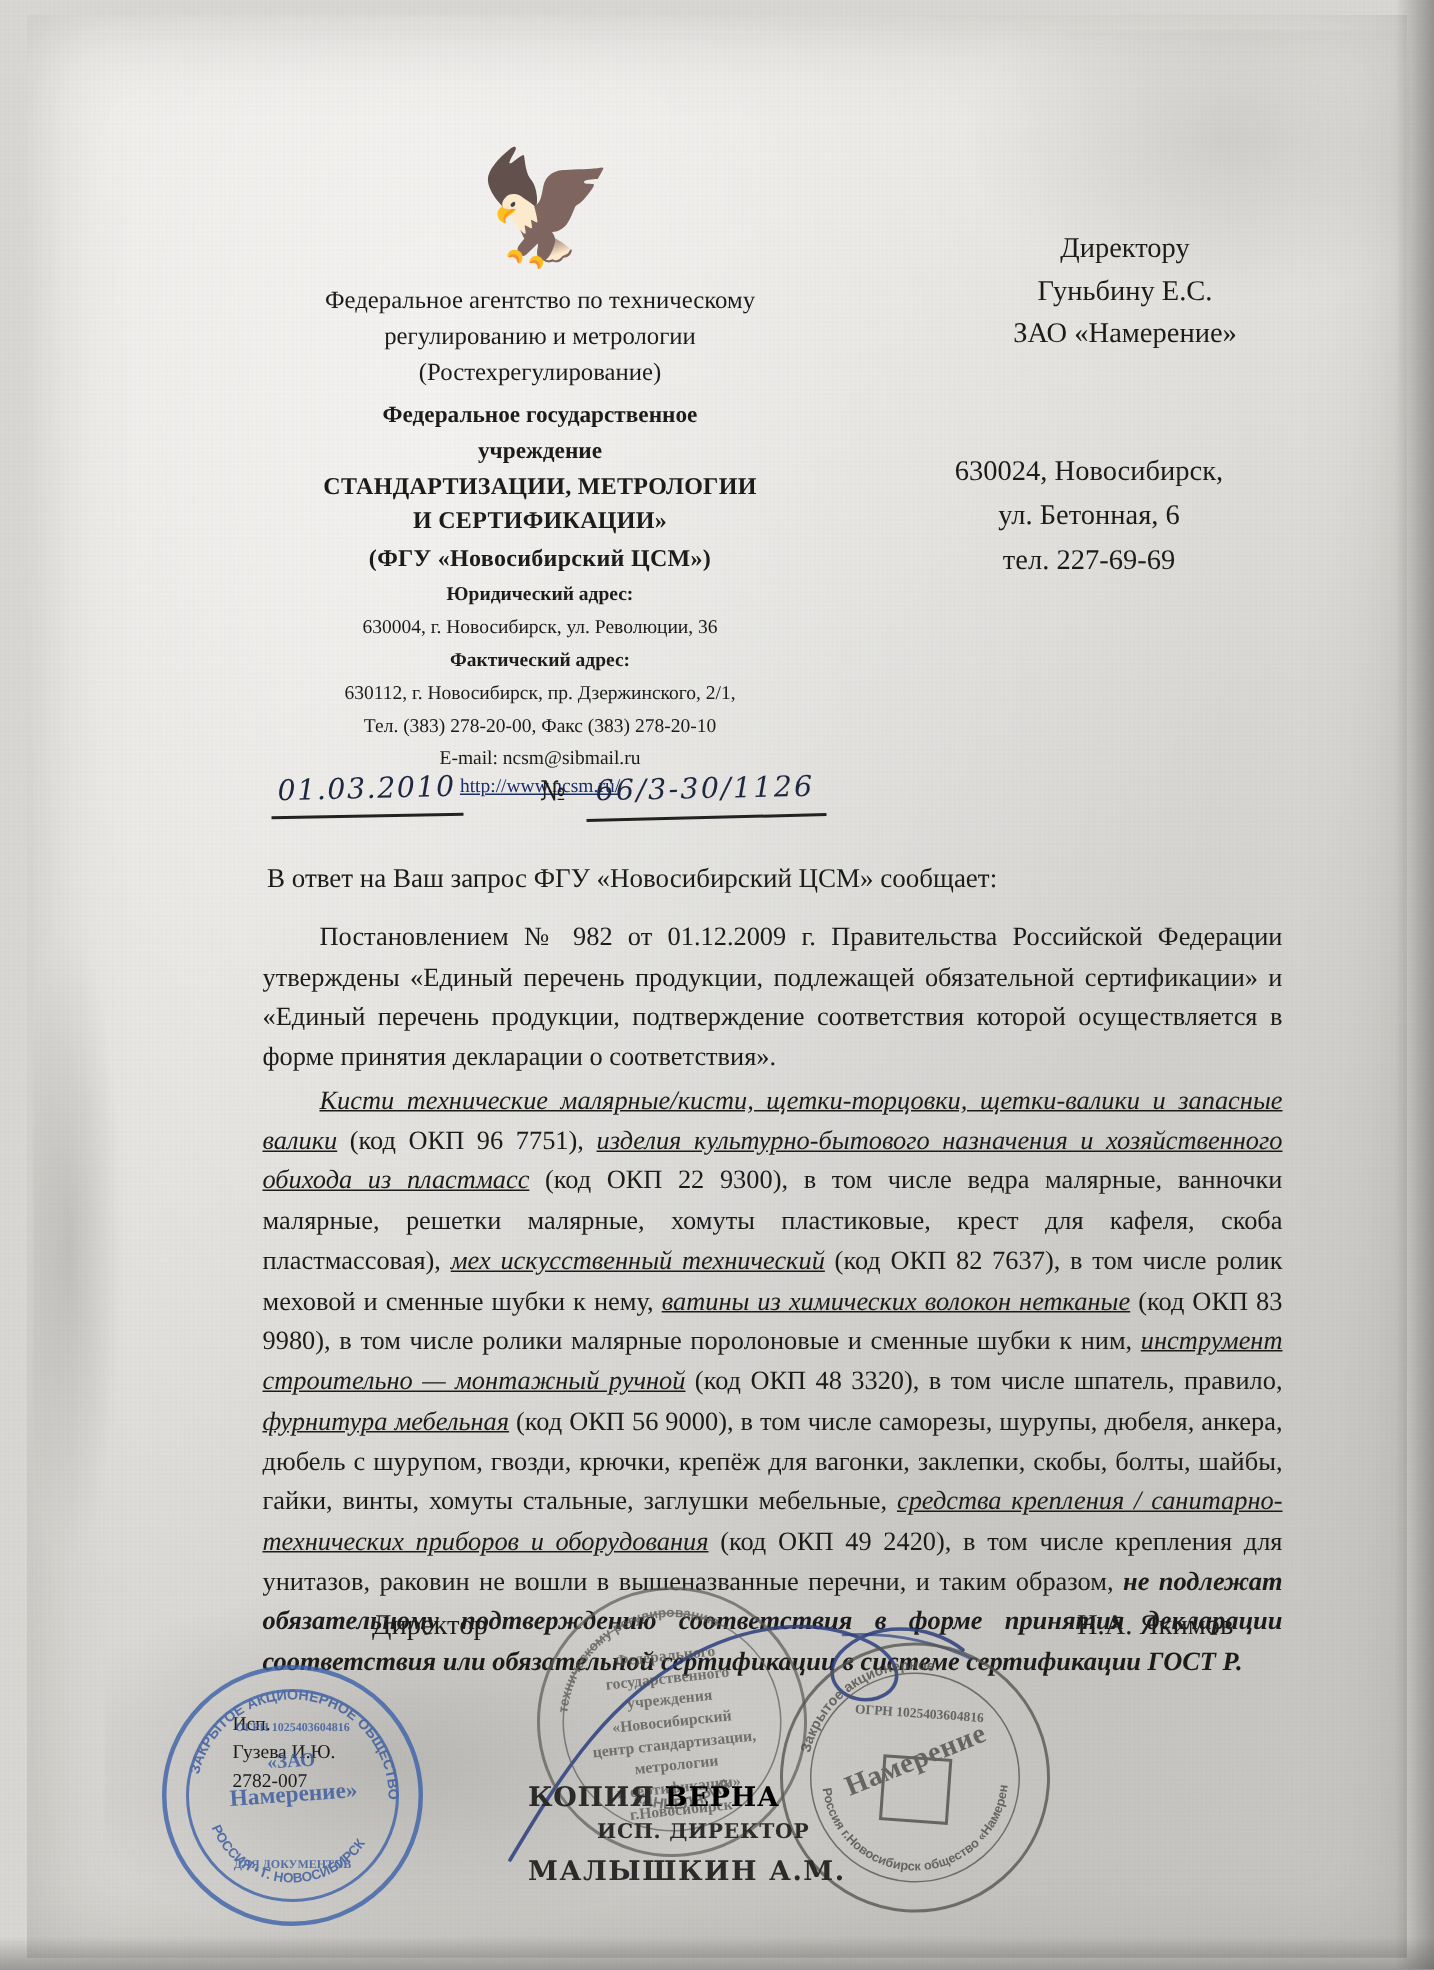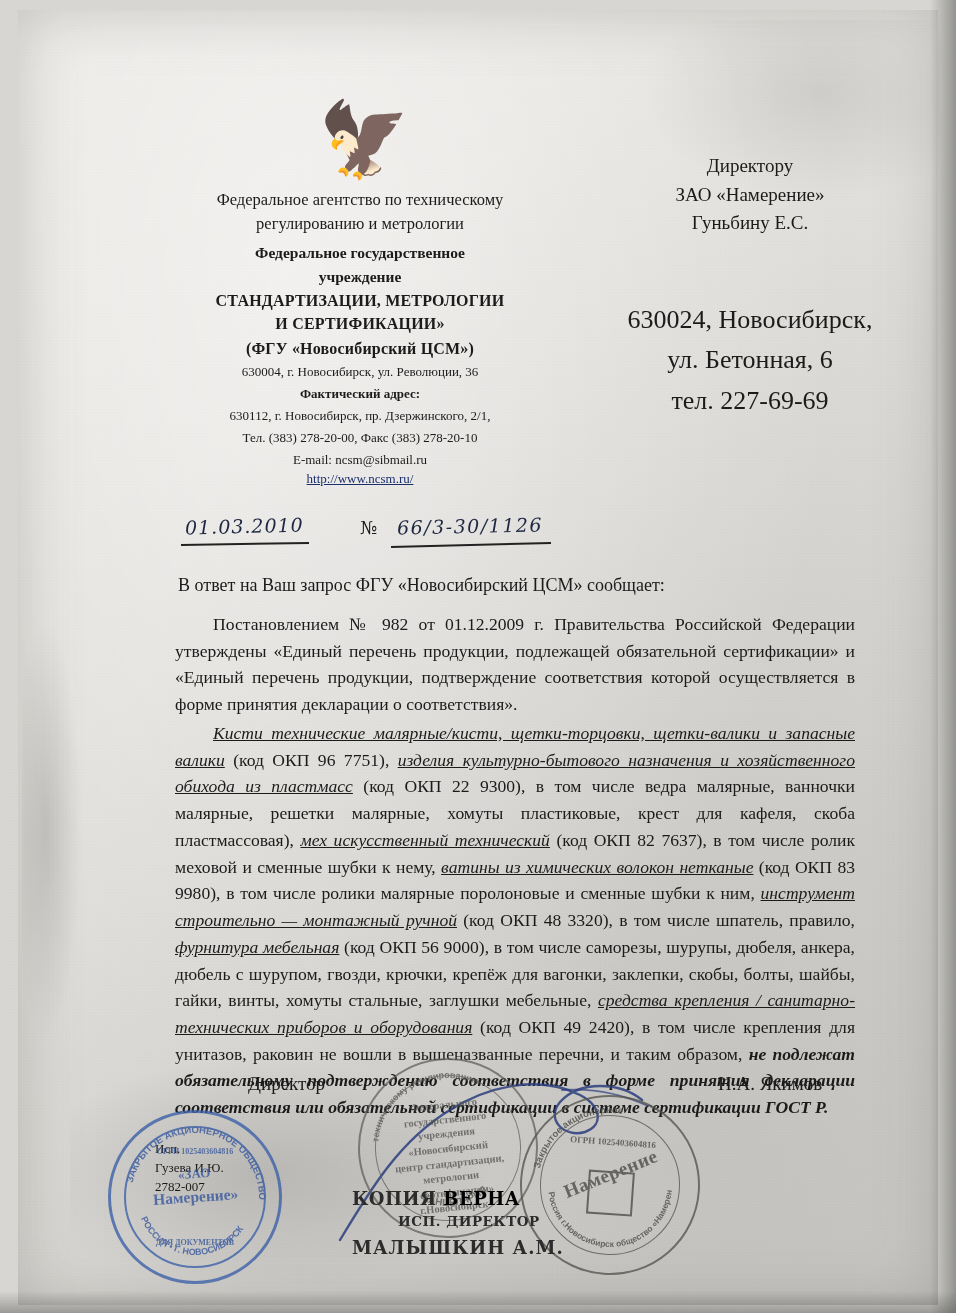--- a/index.html
+++ b/index.html
@@ -85,24 +85,24 @@
     position: absolute;
     left: 600px; top: 152px;
     width: 300px;
     text-align: center;
     font-size: 19px;
     line-height: 1.5;
     font-family: Liberation Serif, serif;
   }
   .recipient-address {
     position: absolute;
-    left: 600px; top: 300px;
+    left: 576px; top: 300px;
     width: 300px;
     text-align: center;
-    font-size: 26px;
+    font-size: 19px;
     line-height: 1.55;
   }
 
   
   .hw-row {
     position: absolute;
     left: 185px; top: 515px;
     width: 420px;
     height: 40px;
     font-family: "DejaVu Serif", serif;
@@ -284,37 +284,39 @@
   <div class="noise"></div>
   <div class="smudge-top"></div>
   <div class="smudge-left"></div>
   <div class="smudge-bottom"></div>
 
   <div class="emblem">🦅</div>
 
   <div class="org-block">
     <div class="org-line1">Федеральное агентство по техническому</div>
     <div class="org-line2">регулированию и метрологии</div>
+    <div class="org-line2">(Ростехрегулирование)</div>
     <div class="org-bold">Федеральное государственное</div>
     <div class="org-bold" style="margin-top:2px">учреждение</div>
     <div class="org-name">СТАНДАРТИЗАЦИИ, МЕТРОЛОГИИ</div>
     <div class="org-name">И СЕРТИФИКАЦИИ»</div>
     <div class="org-name" style="margin-top:2px">(ФГУ «Новосибирский ЦСМ»)</div>
+    <div class="org-small b">Юридический адрес:</div>
     <div class="org-small">630004, г. Новосибирск, ул. Революции, 36</div>
     <div class="org-small b">Фактический адрес:</div>
     <div class="org-small">630112, г. Новосибирск, пр. Дзержинского, 2/1,</div>
     <div class="org-small">Тел. (383) 278-20-00, Факс (383) 278-20-10</div>
     <div class="org-small">E-mail: ncsm@sibmail.ru</div>
     <div class="org-link">http://www.ncsm.ru/</div>
   </div>
 
   <div class="addressee">
     <div>Директору</div>
+    <div>Гуньбину Е.С.</div>
     <div>ЗАО «Намерение»</div>
-    <div>Гуньбину Е.С.</div>
   </div>
   <div class="recipient-address">
     <div>630024, Новосибирск,</div>
     <div>ул. Бетонная, 6</div>
     <div>тел. 227-69-69</div>
   </div>
 
   <div class="hw-row">
     <div class="hw-date">01.03.2010</div>
     <div class="hw-date-underline"></div>

